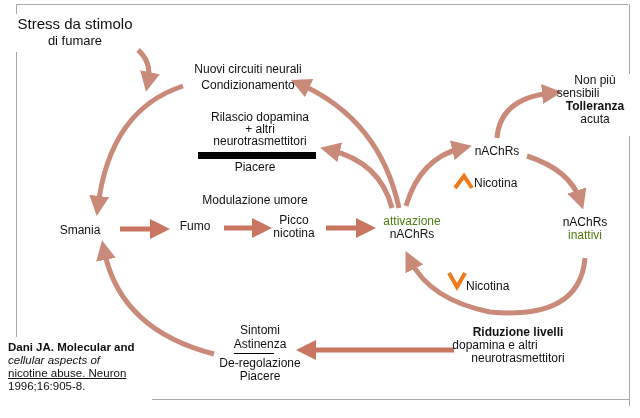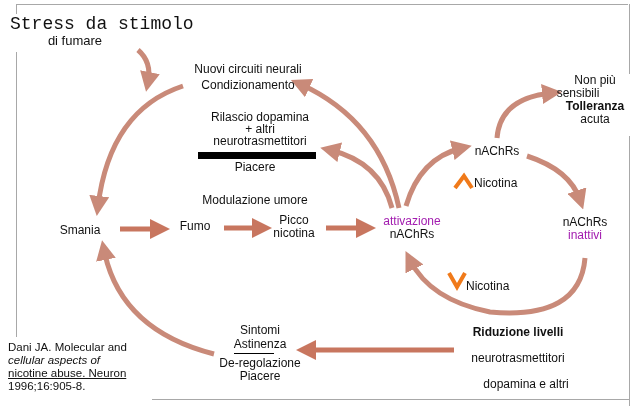--- a/index.html
+++ b/index.html
@@ -1,19 +1,19 @@
 <!DOCTYPE html>
 <html><head>
 <meta charset="utf-8">
 <style>
   html, body { margin:0; padding:0; background:#ffffff; }
   body { width:640px; height:418px; position:relative; overflow:hidden; font-family:"Liberation Sans", sans-serif; color:#111; }
   .frame-line { position:absolute; background:#a8a8a8; }
   .lbl { position:absolute; font-size:12px; line-height:13px; text-align:center; white-space:nowrap; }
-  .red { color:#a21caf; }
+  .red { color:#4d7c0f; }
   svg#arrows { position:absolute; left:0; top:0; width:640px; height:418px; }
   .bar { position:absolute; background:#000; }
   .ref { position:absolute; font-size:11.5px; line-height:13px; text-align:left; white-space:nowrap; }
 </style>
 </head>
 <body>
 
 <div class="frame-line" style="left:16px; top:4px; width:612px; height:1px;"></div>
 <div class="frame-line" style="left:16px; top:4px; width:1px; height:10px;"></div>
 <div class="frame-line" style="left:16px; top:52px; width:1px; height:285px;"></div>
@@ -54,21 +54,21 @@
     <path d="M120,229 L160,229" marker-end="url(#ah2)"></path>
     <path d="M224,228 L262,228" marker-end="url(#ah2)"></path>
     <path d="M326,228 L366,228" marker-end="url(#ah2)"></path>
     <path d="M454,350 L306,350" marker-end="url(#ah2)"></path>
   </g>
 
   <path d="M455,188 L464,176 L472,188" fill="none" stroke="#f07a1a" stroke-width="4"></path>
   <path d="M449,273 L457,287 L465,273" fill="none" stroke="#f07a1a" stroke-width="4"></path>
 </svg>
 
-<div class="lbl" style="left:10px; top:16px; width:130px; font-size:18px; line-height:16px;font-family:Liberation Mono, monospace;">Stress da stimolo</div>
+<div class="lbl" style="left:10px; top:16px; width:130px; font-size:15px; line-height:16px;">Stress da stimolo</div>
 <div class="lbl" style="left:10px; top:33px; width:130px; font-size:13px; line-height:16px;">di fumare</div>
 
 <div class="lbl" style="left:178px; top:63px; width:140px;">Nuovi circuiti neurali</div>
 <div class="lbl" style="left:178px; top:79px; width:140px;">Condizionamento</div>
 
 <div class="lbl" style="left:190px; top:111px; width:140px;">Rilascio dopamina</div>
 <div class="lbl" style="left:190px; top:123px; width:140px;">+ altri</div>
 <div class="lbl" style="left:190px; top:135px; width:140px;">neurotrasmettitori</div>
 <div class="bar" style="left:198px; top:152px; width:118px; height:7px;"></div>
 <div class="lbl" style="left:185px; top:161px; width:140px;">Piacere</div>
@@ -94,19 +94,19 @@
 
 <div class="lbl" style="left:466px; top:280px; width:60px; text-align:left;">Nicotina</div>
 
 <div class="lbl" style="left:220px; top:324px; width:80px;text-align:center;">Sintomi</div>
 <div class="lbl" style="left:220px; top:338px; width:80px;">Astinenza</div>
 <div class="bar" style="left:234px; top:353px; width:40px; height:1px;"></div>
 <div class="lbl" style="left:215px; top:357px; width:90px;">De-regolazione</div>
 <div class="lbl" style="left:215px; top:370px; width:90px;">Piacere</div>
 
 <div class="lbl" style="left:458px; top:326px; width:120px;font-weight:bold;">Riduzione livelli</div>
-<div class="lbl" style="left:466px; top:339px; width:120px;margin-top:39px;">dopamina e altri</div>
+<div class="lbl" style="left:435px; top:339px; width:120px;">dopamina e altri</div>
 <div class="lbl" style="left:458px; top:352px; width:120px;">neurotrasmettitori</div>
 
-<div class="ref" style="left:8px; top:341px;">Dani JA. Molecular and</div>
+<div class="ref" style="left:8px; top:341px;font-weight:bold;">Dani JA. Molecular and</div>
 <div class="ref" style="left:8px; top:354px;font-style:italic;">cellular aspects of</div>
 <div class="ref" style="left:8px; top:367px;text-decoration:underline;">nicotine abuse. Neuron</div>
 <div class="ref" style="left:8px; top:380px;">1996;16:905-8.</div>
 
 </body></html>

